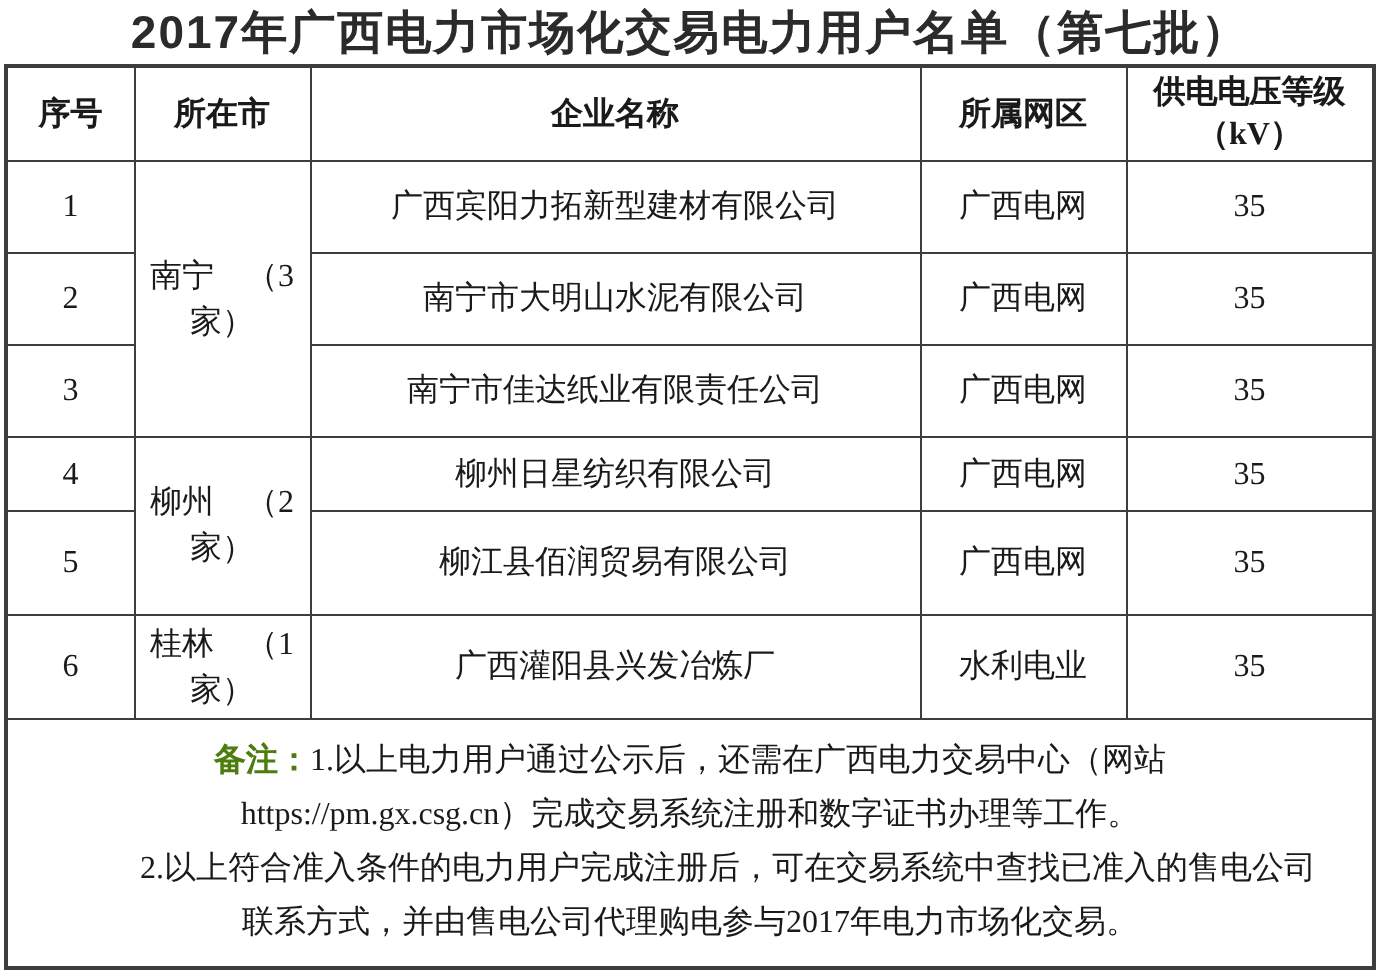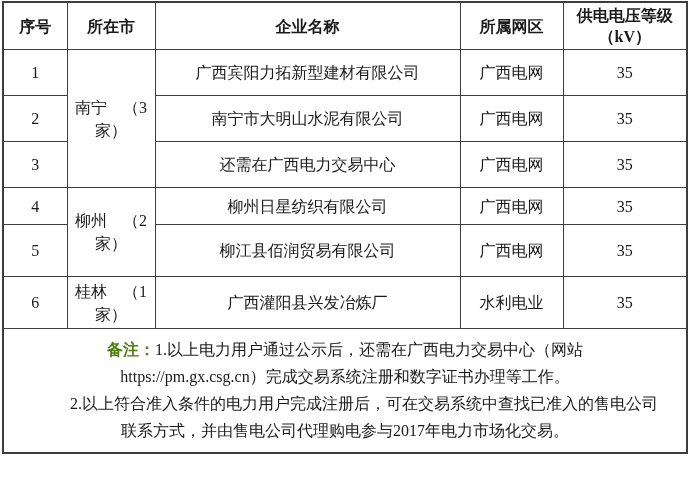--- a/index.html
+++ b/index.html
@@ -61,20 +61,21 @@
   }
   .note-line { line-height: 27px; white-space: nowrap; }
   .note-line.indent2 { padding-left: 38px; text-align: center; }
   .note-label { font-weight: bold; color: #4d7c0f; }
 </style>
 </head>
 <body>
 
 <div class="page">
 
+  <h1 class="doc-title">2017年广西电力市场化交易电力用户名单（第七批）</h1>
 
   <table class="user-table">
     <colgroup>
       <col style="width:64px">
       <col style="width:88px">
       <col style="width:305px">
       <col style="width:103px">
       <col style="width:124px">
     </colgroup>
 
@@ -100,21 +101,21 @@
 
     <tr class="h46">
       <td>2</td>
       <td>南宁市大明山水泥有限公司</td>
       <td>广西电网</td>
       <td>35</td>
     </tr>
 
     <tr class="h46">
       <td>3</td>
-      <td>还需在广西电力交易中心</td>
+      <td>南宁市佳达纸业有限责任公司</td>
       <td>广西电网</td>
       <td>35</td>
     </tr>
 
     <tr class="h37">
       <td>4</td>
       <td class="city-cell" rowspan="2">柳州　（2家）</td>
       <td>柳州日星纺织有限公司</td>
       <td>广西电网</td>
       <td>35</td>

